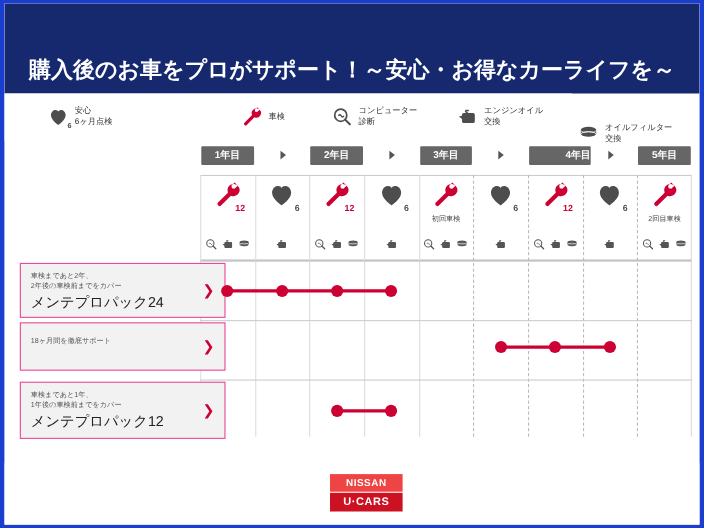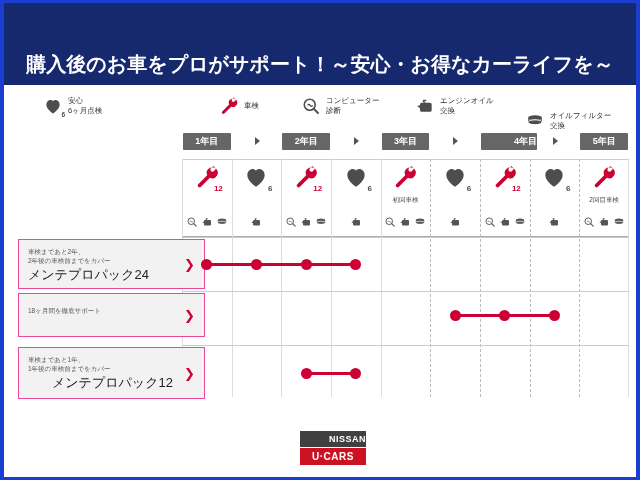--- a/index.html
+++ b/index.html
@@ -67,21 +67,21 @@
   .prow{position:absolute;left:14px;width:187px;background:#f2f2f2;border:1px solid #ec4899;box-sizing:border-box;}
   .prow .small{position:absolute;left:9px;font-size:6.5px;color:#555555;line-height:9px;white-space:nowrap;}
   .prow .big{position:absolute;left:9px;font-size:13px;color:#222222;line-height:16px;font-weight:normal;white-space:nowrap;}
   .prow .chev{position:absolute;right:9px;top:50%;transform:translateY(-50%);color:#cc0033;font-size:13px;font-weight:bold;}
   
   .bar{position:absolute;height:3px;background:#cc0033;border-radius:2px;}
   .dot{position:absolute;width:11px;height:11px;border-radius:50%;background:#cc0033;}
   
   .footer{position:absolute;left:0;top:418px;width:632px;height:56px;background:#ffffff;}
   .nlogo{position:absolute;left:296px;top:428px;width:66px;height:34px;background:#ffffff;}
-  .nlogo .a{position:absolute;left:0;top:0;width:66px;height:16px;background:#404040;color:#ffffff;font-size:9px;font-weight:bold;text-align:right;line-height:16px;letter-spacing:0.5px;}
+  .nlogo .a{position:absolute;left:0;top:0;width:66px;height:16px;background:#ef4444;color:#ffffff;font-size:9px;font-weight:bold;text-align:center;line-height:16px;letter-spacing:0.5px;}
   .nlogo .b{position:absolute;left:0;top:17px;width:66px;height:17px;background:#cc1122;color:#ffffff;font-size:10px;font-weight:bold;text-align:center;line-height:17px;letter-spacing:0.5px;}
   .fname{position:absolute;left:372px;top:428px;font-size:25px;font-weight:bold;color:#111111;line-height:34px;letter-spacing:0px;}
 </style>
 </head>
 <body>
 
 <div class="frame">
 
   <div class="header">
     <div class="subtitle">購入後のお車をプロがサポート！～安心・お得なカーライフを～</div>
@@ -399,19 +399,19 @@
       <div class="small" style="top: 12px;">18ヶ月間を徹底サポート</div>
       <div class="chev">❯</div>
     </div>
     <div class="bar" style="left: 451.167px; width: 99.3333px; top: 310.5px;"></div>
     <div class="dot" style="left: 445.667px; top: 306.5px;"></div>
     <div class="dot" style="left: 495.333px; top: 306.5px;"></div>
     <div class="dot" style="left: 545px; top: 306.5px;"></div>
     <div class="prow" style="top: 344px; height: 52px;">
       <div class="small" style="top: 7px;">車検まであと1年、</div>
       <div class="small" style="top: 16px;">1年後の車検前までをカバー</div>
-      <div class="big" style="top: 27px; margin-left: 24px;">メンテプロパック12</div>
+      <div class="big" style="top: 27px;">メンテプロパック12</div>
       <div class="chev">❯</div>
     </div>
     <div class="bar" style="left: 302.167px; width: 49.6667px; top: 368.5px;"></div>
     <div class="dot" style="left: 296.667px; top: 364.5px;"></div>
     <div class="dot" style="left: 346.333px; top: 364.5px;"></div>
   </div>
 
 </body></html>

